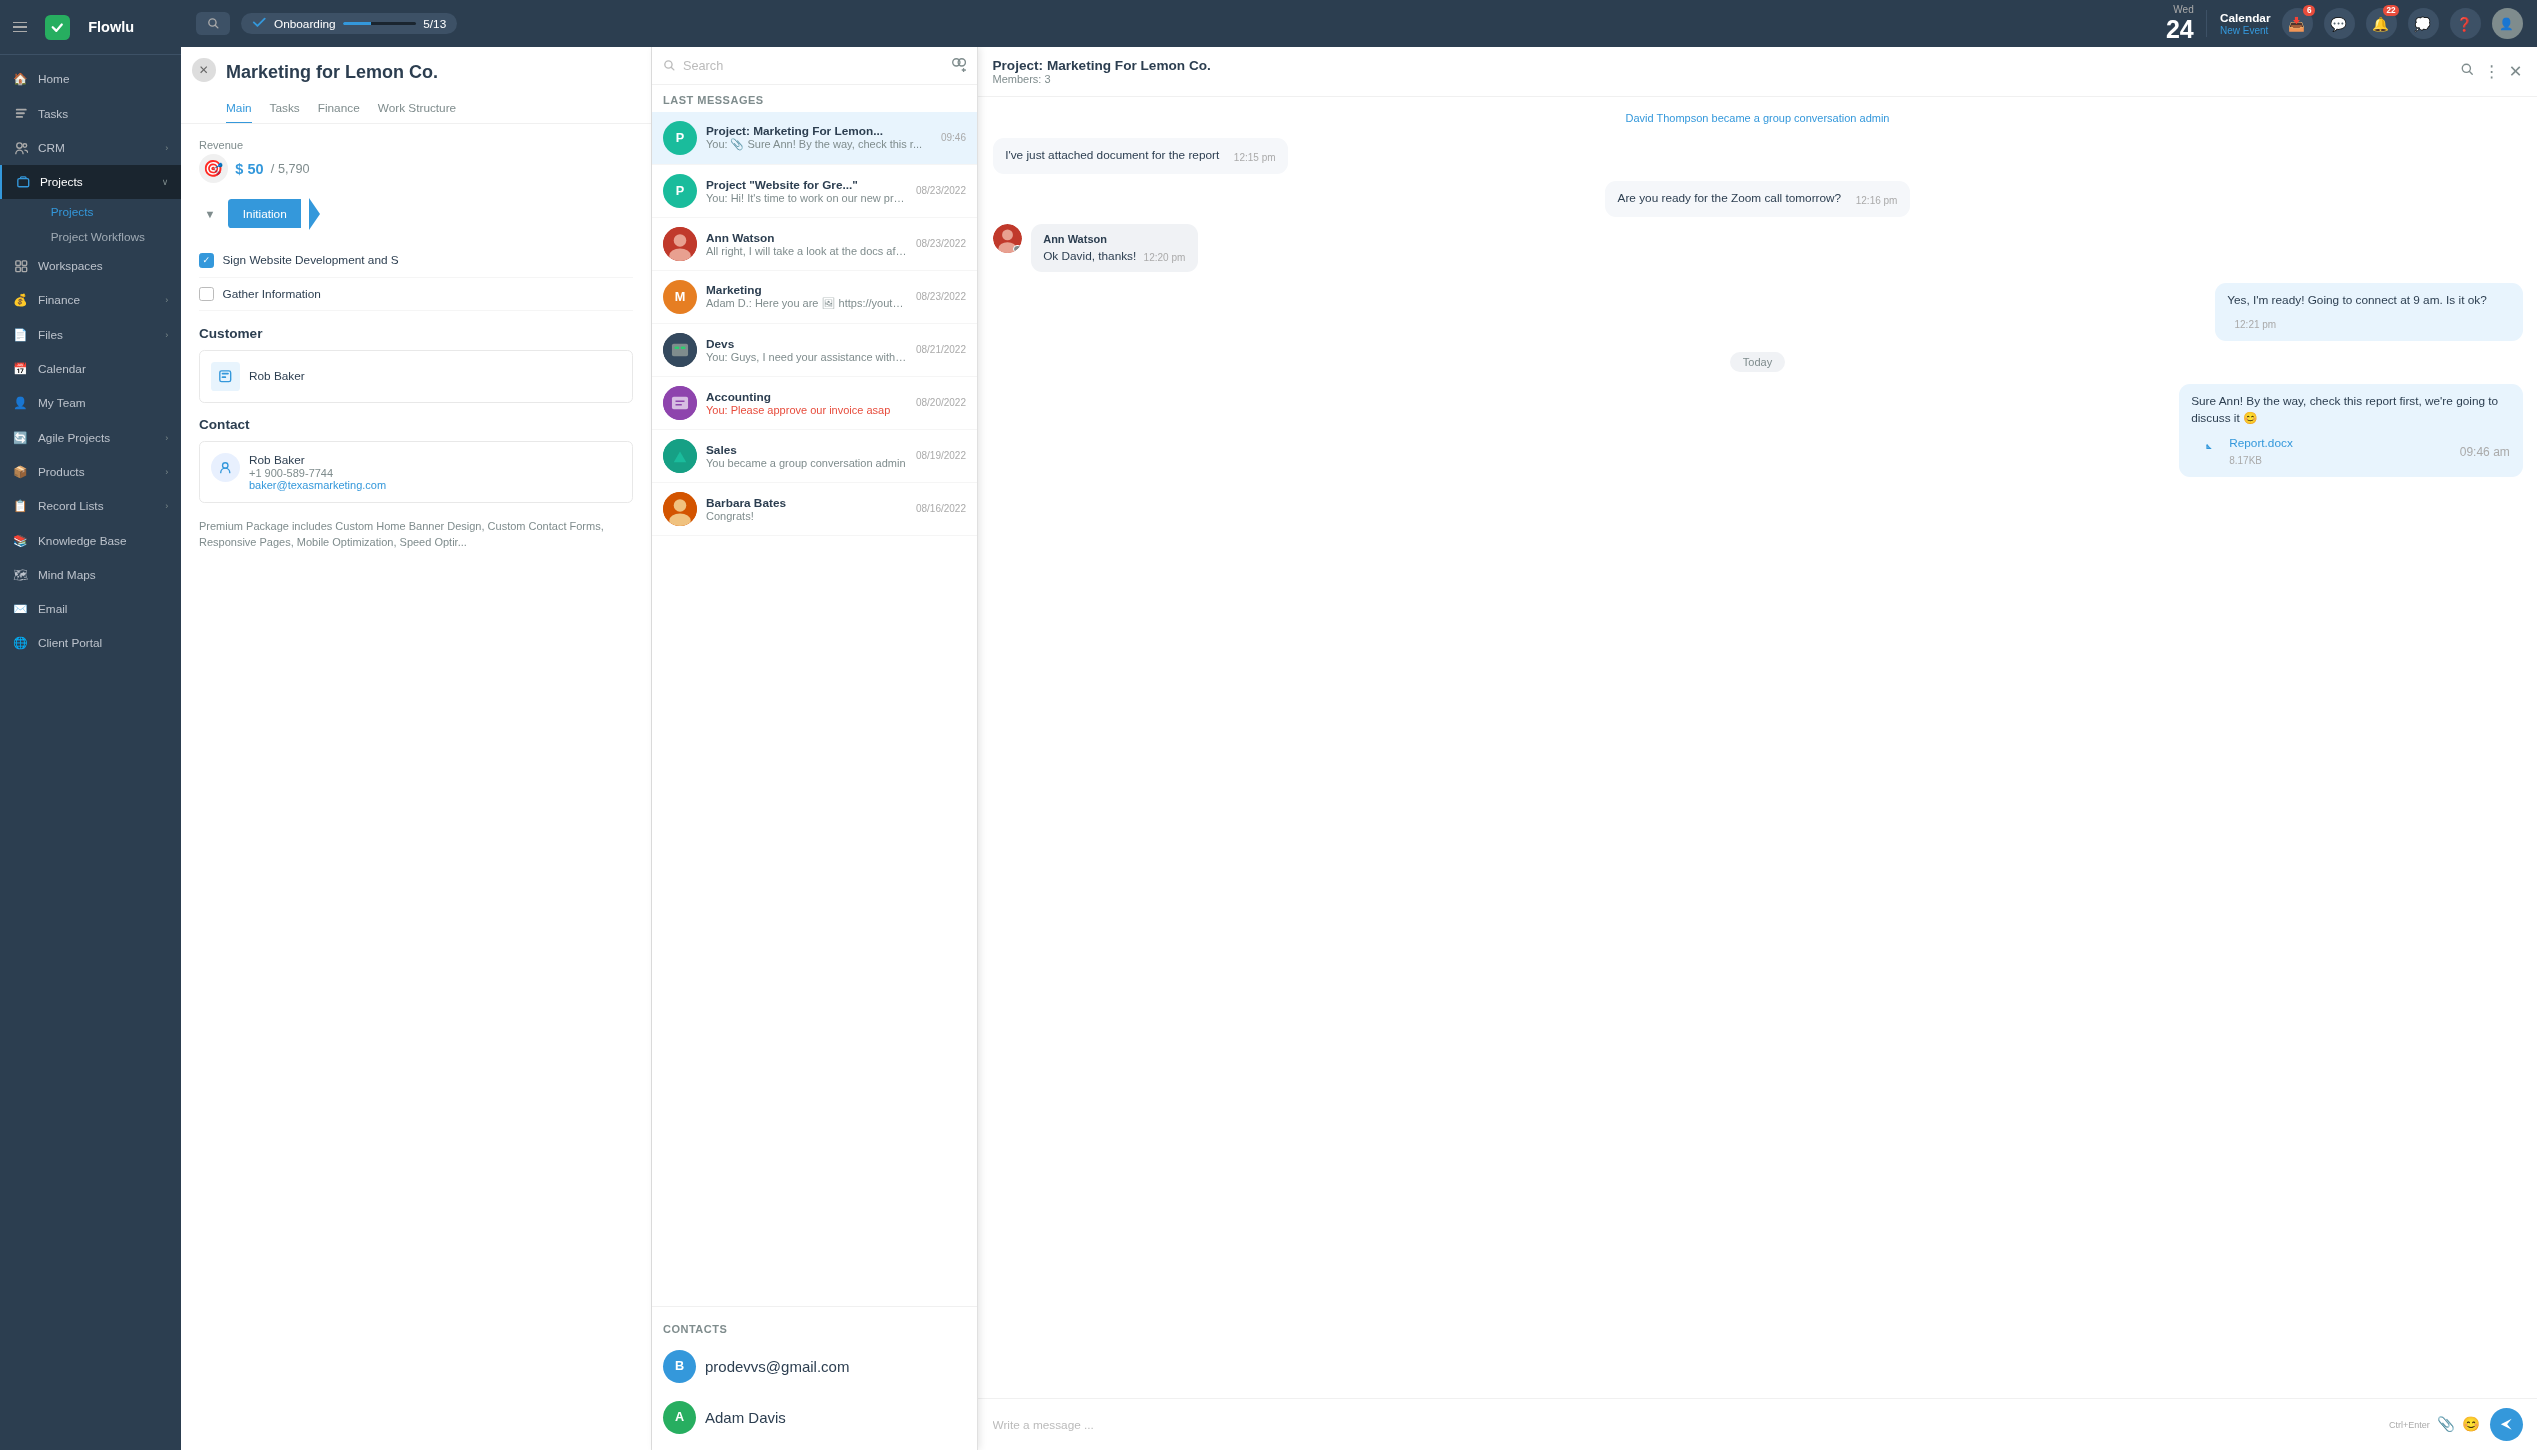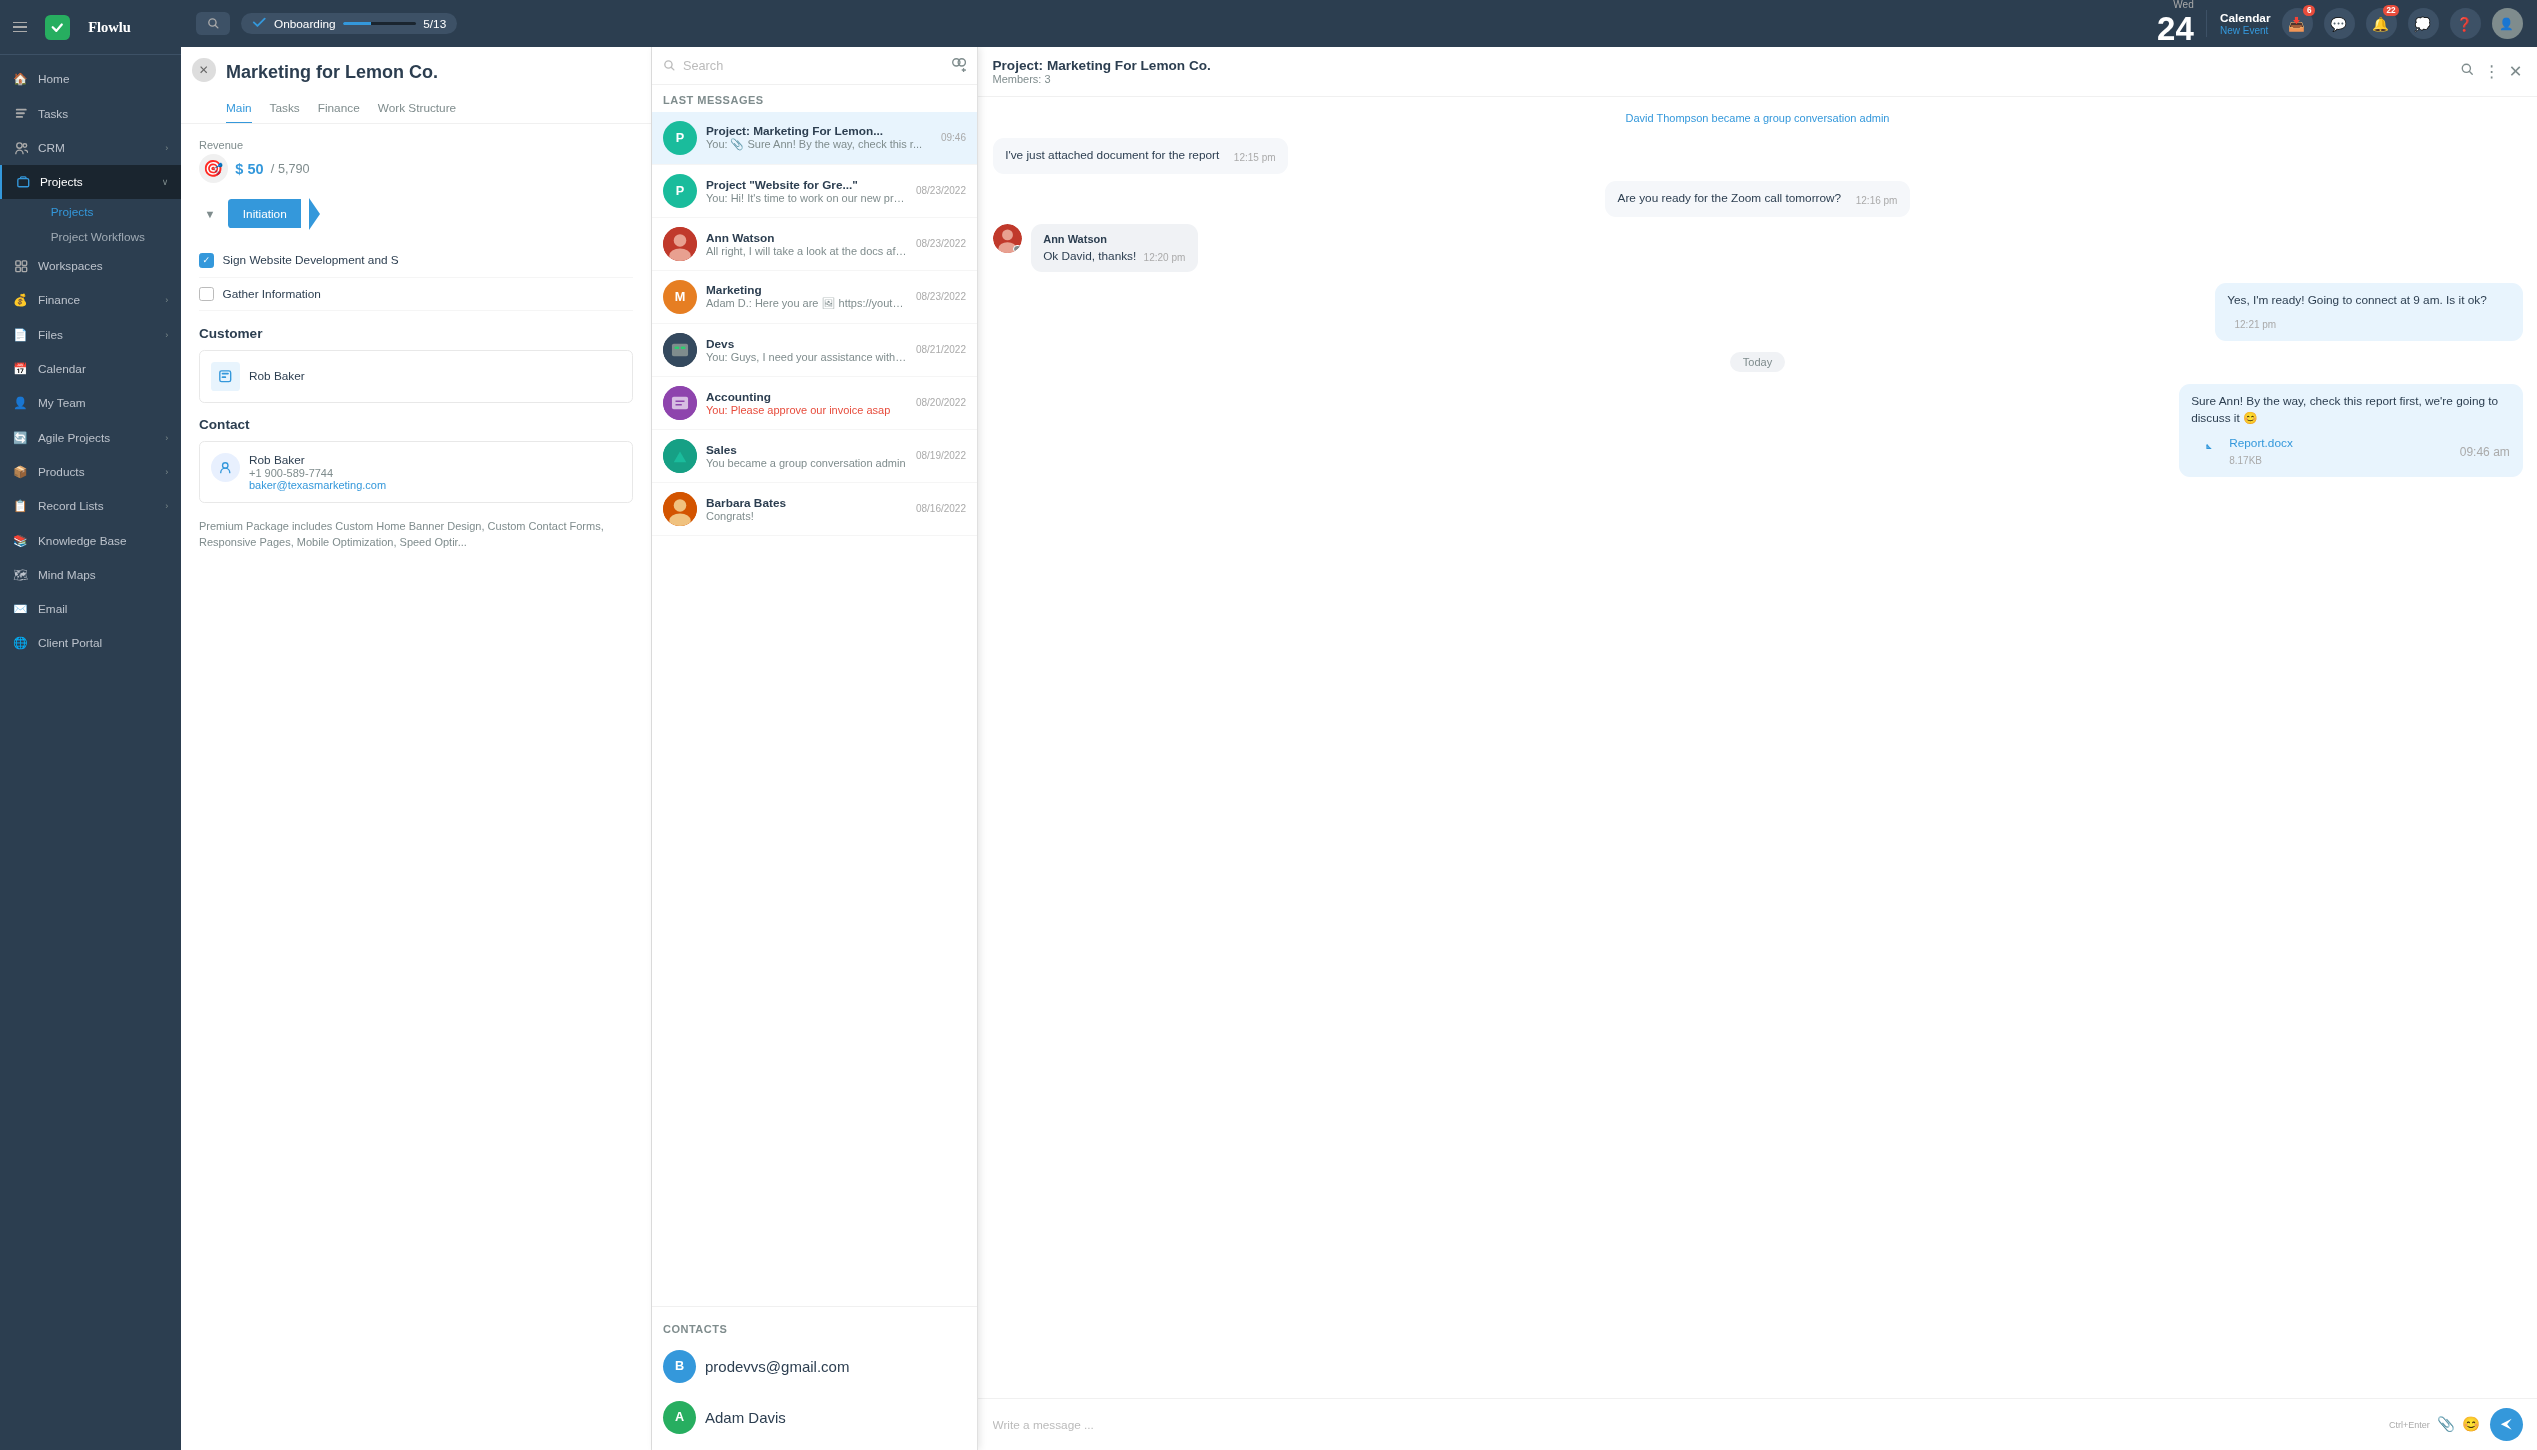--- a/index.html
+++ b/index.html
@@ -1,20 +1,20 @@
 <!DOCTYPE html>
 <html style="font-size:14.5px"><head>
   <meta charset="utf-8">
   <style>
     * { box-sizing: border-box; margin: 0; padding: 0; }
     body { font-family: -apple-system, BlinkMacSystemFont, 'Segoe UI', sans-serif; background: #f0f2f5; display: flex; height: 100vh; overflow: hidden; font-size: 12.7px; }
 
     
     .sidebar { width: 181px; background: #2c3e50; display: flex; flex-direction: column; flex-shrink: 0; color: #ecf0f1; height: 100vh; }
-    .sidebar-logo { display: flex; align-items: center; gap: 18px; padding: 14.5px 12.7px; border-bottom: 0.9px solid #3d5166; font-family: Liberation Serif, serif; }
+    .sidebar-logo { display: flex; align-items: center; gap: 18px; padding: 14.5px 12.7px; border-bottom: 0.9px solid #3d5166; }
     .sidebar-logo .hamburger { display: flex; flex-direction: column; gap: 2.7px; cursor: pointer; }
     .sidebar-logo .hamburger span { width: 14.5px; height: 1.8px; background: #aaa; display: block; }
     .logo-icon { width: 25px; height: 25px; background: #27ae60; border-radius: 5.4px; display: flex; align-items: center; justify-content: center; }
     .logo-text { font-size: 14.5px; font-weight: 600; color: #fff; }
 
     .sidebar-nav { flex: 1; overflow-y: auto; padding: 7.3px 0; }
     .nav-item { display: flex; align-items: center; gap: 9px; padding: 9px 12.7px; cursor: pointer; color: #bdc3cc; font-size: 11.8px; position: relative; }
     .nav-item.active { background: #1a252f; color: #fff; border-left: 2.7px solid #3498db; }
     .nav-item .nav-icon { width: 16.3px; height: 16.3px; display: flex; align-items: center; justify-content: center; flex-shrink: 0; }
     .nav-item .nav-label { flex: 1; }
@@ -25,21 +25,21 @@
 
     
     .main-area { flex: 1; display: flex; flex-direction: column; overflow: hidden; }
     .topbar { height: 47px; background: #2c3e50; display: flex; align-items: center; gap: 11px; padding: 0 14.5px; flex-shrink: 0; }
     .topbar-search { display: flex; align-items: center; gap: 7.3px; background: #3d5166; border-radius: 5.4px; padding: 5.4px 11px; color: #aaa; font-size: 11.8px; cursor: pointer; }
     .onboarding-pill { display: flex; align-items: center; gap: 7.3px; background: #3d5166; border-radius: 18px; padding: 3.6px 11px; color: #fff; font-size: 11.8px; cursor: pointer; }
     .onboarding-bar { width: 73px; height: 3.6px; background: #1a252f; border-radius: 1.8px; overflow: hidden; }
     .onboarding-fill { height: 100%; background: #3498db; width: 38%; }
     .topbar-spacer { flex: 1; }
     .topbar-date { display: flex; align-items: center; gap: 5.4px; color: #fff; }
-    .topbar-date .day { font-size: 33px; font-weight: 700; }
+    .topbar-date .day { font-size: 25px; font-weight: 700; }
     .topbar-actions { display: flex; align-items: center; gap: 11px; }
     .topbar-btn { position: relative; width: 31px; height: 31px; border-radius: 50%; background: #3d5166; display: flex; align-items: center; justify-content: center; cursor: pointer; color: #ccc; font-size: 13.6px; }
     .badge { position: absolute; top: -2.7px; right: -2.7px; background: #e74c3c; color: #fff; border-radius: 9px; font-size: 8.2px; padding: 0.9px 3.6px; font-weight: 700; }
     .avatar { width: 31px; height: 31px; border-radius: 50%; background: #7f8c8d; overflow: hidden; display: flex; align-items: center; justify-content: center; color: #fff; font-size: 11.8px; font-weight: 600; }
 
     
     .content { flex: 1; display: flex; overflow: hidden; position: relative; }
 
     
     .project-panel { width: 471px; background: #fff; border-right: 0.9px solid #e0e0e0; display: flex; flex-direction: column; overflow: hidden; flex-shrink: 0; position: relative; }

